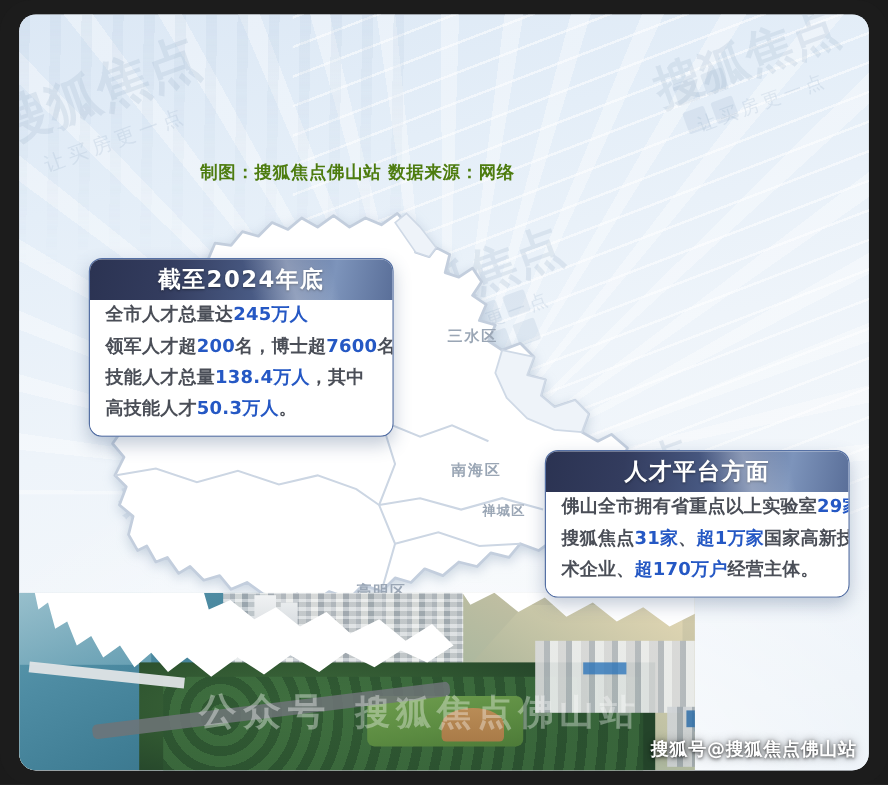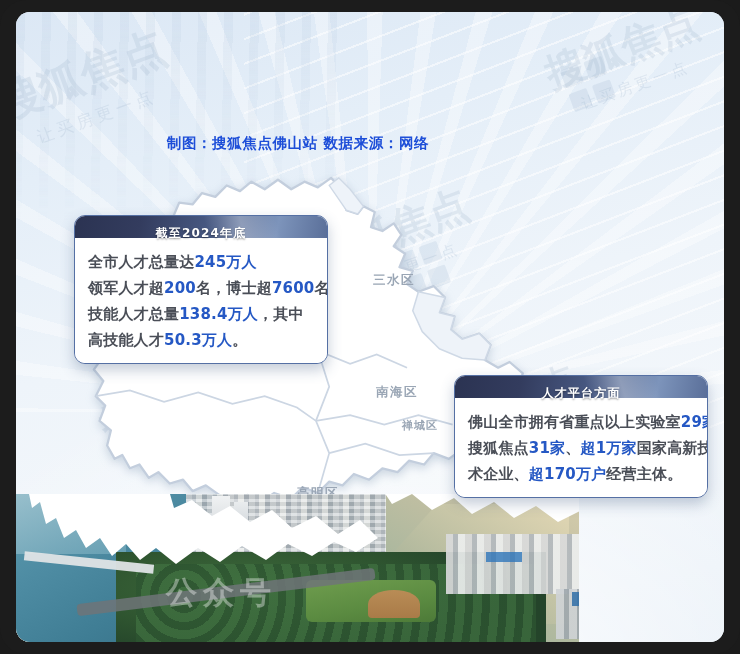--- a/index.html
+++ b/index.html
@@ -48,44 +48,44 @@
   .wmlogo i{position:absolute;display:block;background:#8fa9c6;border-radius:2px;}
 
   
   #title{position:absolute;left:0;top:40px;width:708px;text-align:center;
          font-family:"DejaVu Serif","Liberation Serif",serif;
          font-size:57px;font-weight:700;letter-spacing:5px;
          background:linear-gradient(180deg,#0f2d5c 0%,#1b4c88 42%,#4f7fb5 74%,#8fb2d4 100%);
          -webkit-background-clip:text;background-clip:text;color:transparent;
          text-shadow:0 2px 5px rgba(255,255,255,.85);}
   #subtitle{position:absolute;left:0;top:122px;width:564px;text-align:center;
-            font-size:14.5px;color:#1d4ed8;letter-spacing:.6px;font-weight:600;}
+            font-size:14.5px;color:#4d7c0f;letter-spacing:.6px;font-weight:600;}
 
   
   #map{position:absolute;left:0;top:150px;width:672px;height:400px;}
   #map svg{width:100%;height:100%;display:block;
            filter:drop-shadow(0 3px 5px rgba(120,145,175,.35));}
   .dlabel{position:absolute;color:#9aa6b5;font-size:12.5px;font-weight:600;
           letter-spacing:1.5px;white-space:nowrap;}
 
   
   #photo{position:absolute;left:0;bottom:0;width:563px;height:148px;overflow:hidden;}
   .pv{position:absolute;}
 
   
   .card{position:absolute;border-radius:11px;overflow:hidden;
         border:1.5px solid #5570a4;background:#fff;
         box-shadow:0 6px 14px rgba(60,85,125,.30);}
-  .card-hd{height:22px;line-height:34px;text-align:center;color:#fff;
-           font-size:12px;font-weight:700;letter-spacing:1.2px;
+  .card-hd{height:34px;line-height:34px;text-align:center;color:#fff;
+           font-size:19px;font-weight:700;letter-spacing:1.2px;
            background:linear-gradient(100deg,#2b3352 0%,#333c5e 26%,#4a5c86 56%,#7d94bb 80%,#5a6f99 100%);
            position:relative;text-shadow:0 1px 2px rgba(0,0,0,.45);}
   .card-hd::after{content:"";position:absolute;inset:0;
        background:linear-gradient(74deg,rgba(255,255,255,0) 52%,rgba(255,255,255,.30) 66%,rgba(255,255,255,0) 80%);}
-  .card-bd{padding:14px 12px 11px 13px;background:#fff;}
+  .card-bd{padding:2px 12px 11px 13px;background:#fff;}
   .card-bd p{margin:0 0 4px 0;font-size:15px;line-height:1.46;
              color:#4a4e57;font-weight:700;letter-spacing:.2px;white-space:nowrap;}
   .card-bd p:last-child{margin-bottom:0;}
   .hl{color:#2558c4;}
 
   #cardLeft{left:58px;top:203px;width:252px;}
   #cardRight{left:438px;top:363px;width:252px;}
 
   
   #credit{position:absolute;right:10px;bottom:8px;color:#fff;font-size:15px;
@@ -255,20 +255,22 @@
                L300 26 L322 44 L344 30 L362 48 L340 62 L318 52 L296 66 L272 54
                L250 70 L226 56 L204 72 L182 58 L160 74 L140 58 L124 70 L110 54
                L96 66 L84 48 L70 58 L60 40 L48 48 L40 28 L30 34 L24 12 L16 18 L10 -10 Z" fill="#ffffff"></path>
       <path d="M360 -10 L376 14 L396 4 L416 20 L438 8 L456 24 L478 12 L498 28
                L520 16 L542 32 L566 20 L588 36 L612 24 L636 40 L660 28 L684 42
                L708 30 L708 -10 Z" fill="#ffffff"></path>
     </svg>
 
     <div style="position:absolute;left:150px;top:78px;color:#fff;opacity:.38;
                 font-size:31px;font-weight:700;letter-spacing:6px;">公众号</div>
+    <div style="position:absolute;left:280px;top:80px;color:#fff;opacity:.35;
+                font-size:29px;font-weight:700;letter-spacing:5px;">搜狐焦点佛山站</div>
   </div>
 
   <div class="card" id="cardLeft">
     <div class="card-hd">截至2024年底</div>
     <div class="card-bd">
           <p><span>全市人才总量达</span><span class="hl">245万人</span></p>
           <p><span>领军人才超</span><span class="hl">200</span><span>名，博士超</span><span class="hl">7600</span><span>名</span></p>
           <p><span>技能人才总量</span><span class="hl">138.4万人</span><span>，其中</span></p>
           <p><span>高技能人才</span><span class="hl">50.3万人</span><span>。</span></p>
         </div>
@@ -276,15 +278,16 @@
 
   <div class="card" id="cardRight">
     <div class="card-hd">人才平台方面</div>
     <div class="card-bd">
           <p><span>佛山全市拥有省重点以上实验室</span><span class="hl">29家</span></p>
           <p><span>搜狐焦点</span><span class="hl">31家</span><span>、</span><span class="hl">超1万家</span><span>国家高新技</span></p>
           <p><span>术企业、</span><span class="hl">超170万户</span><span>经营主体。</span></p>
         </div>
   </div>
 
+  <div id="credit">搜狐号@搜狐焦点佛山站</div>
 
  </div>
 </div>
 
 </body></html>

